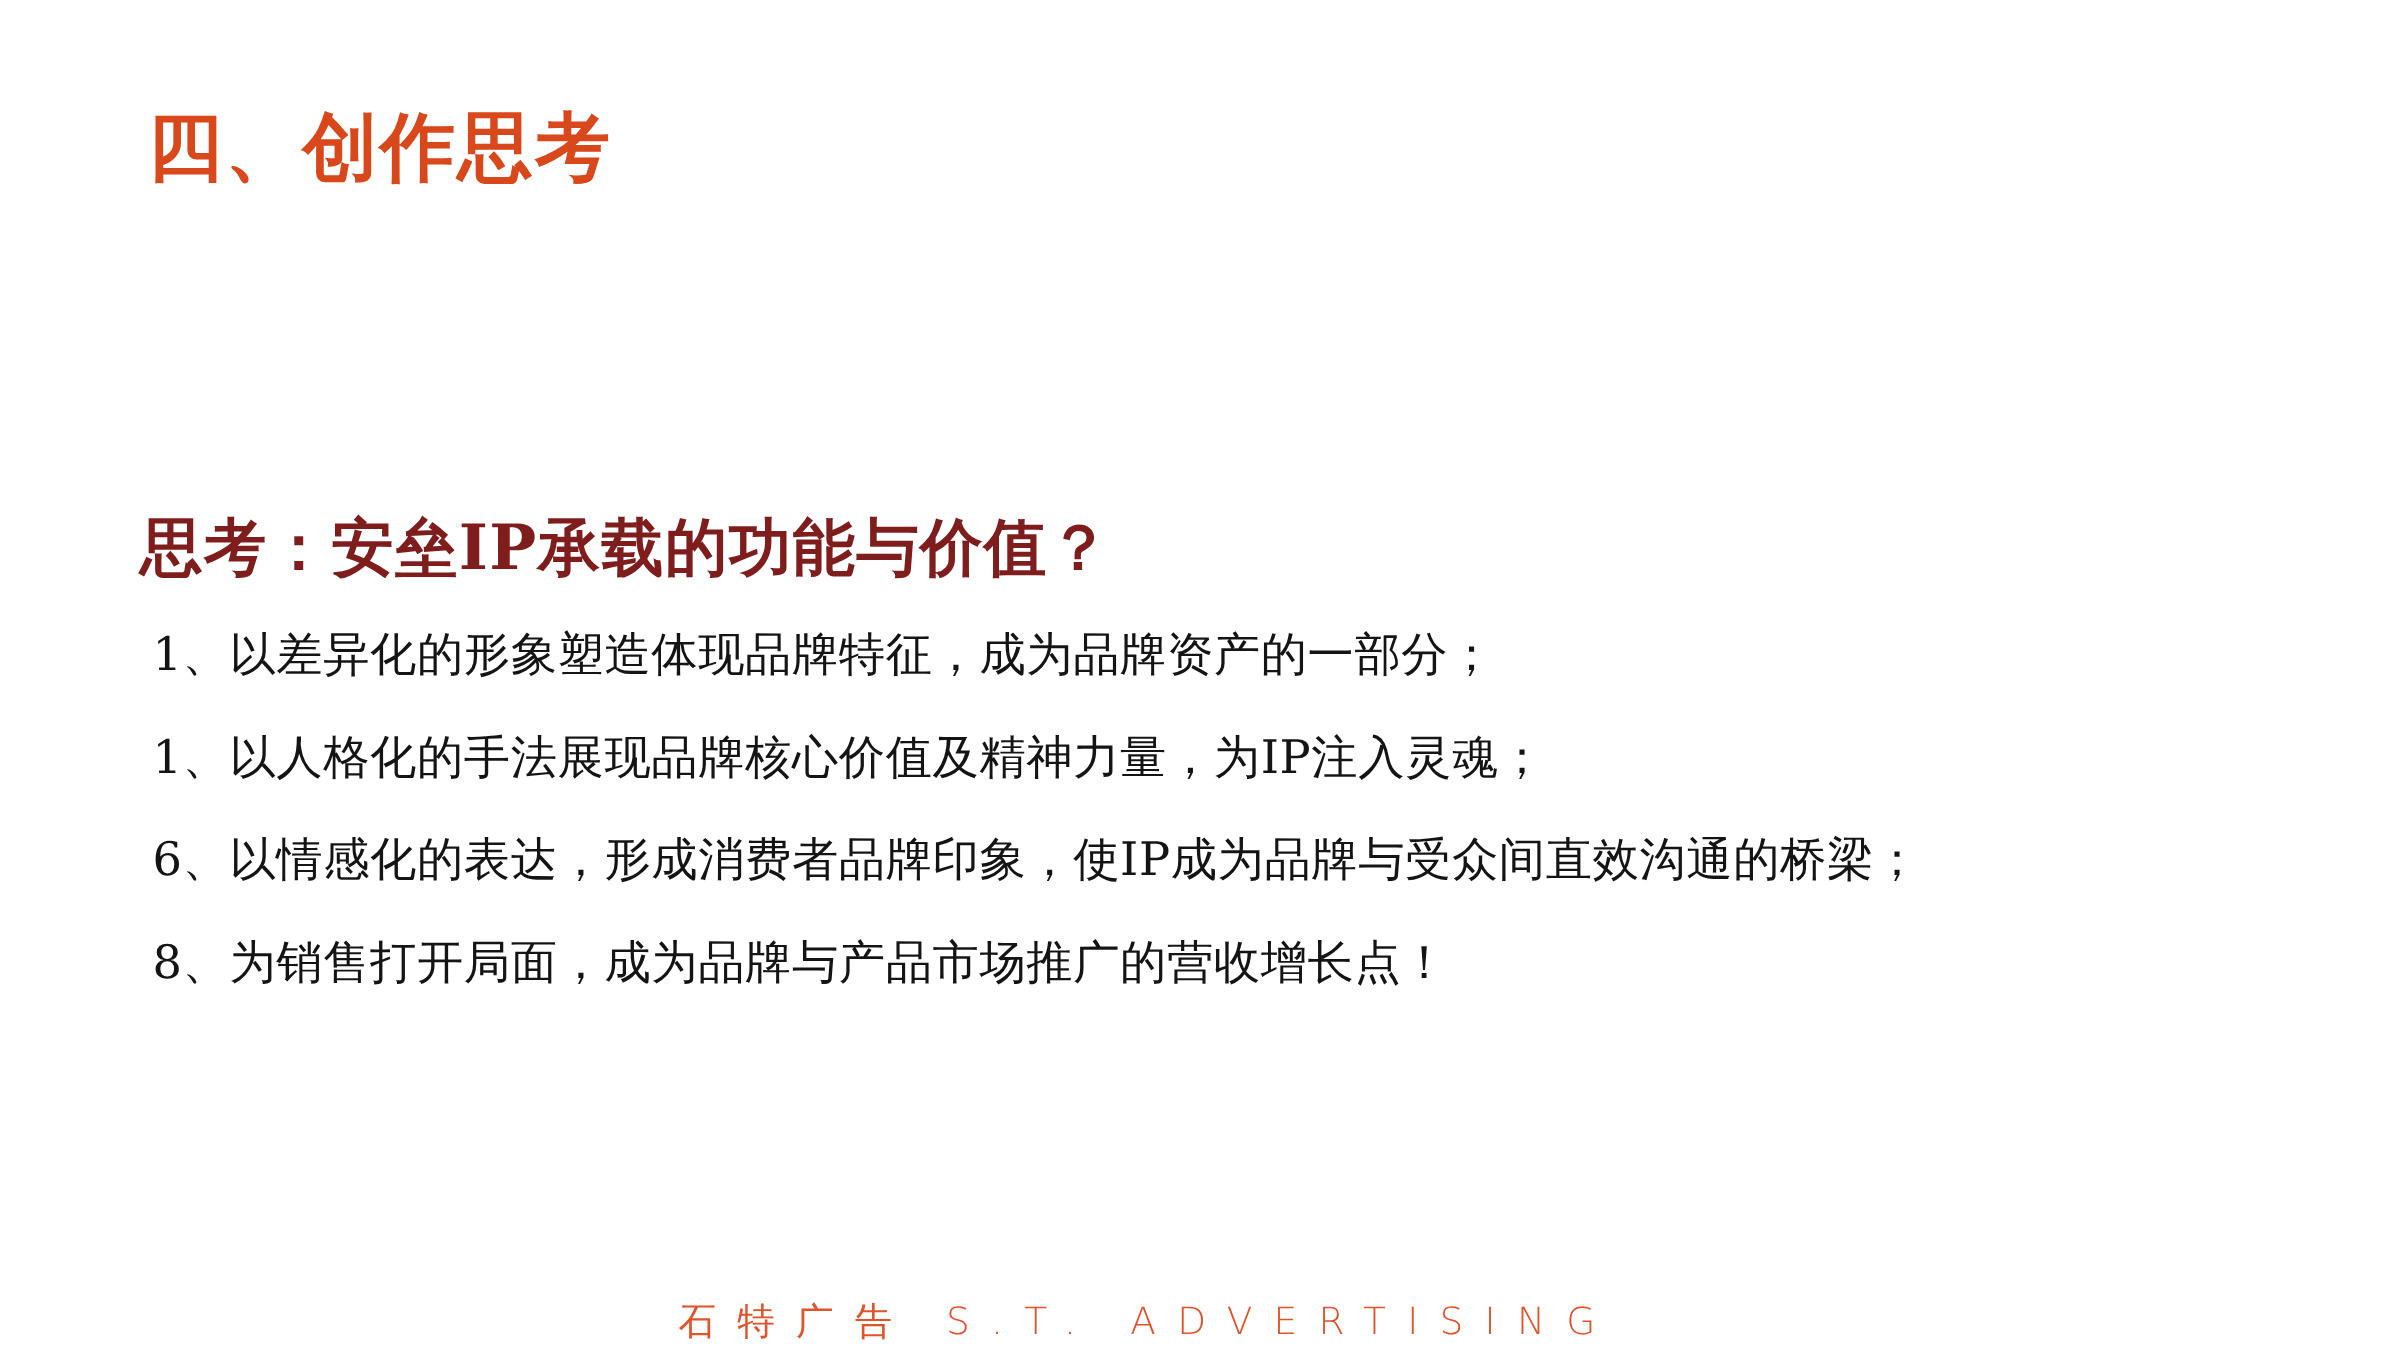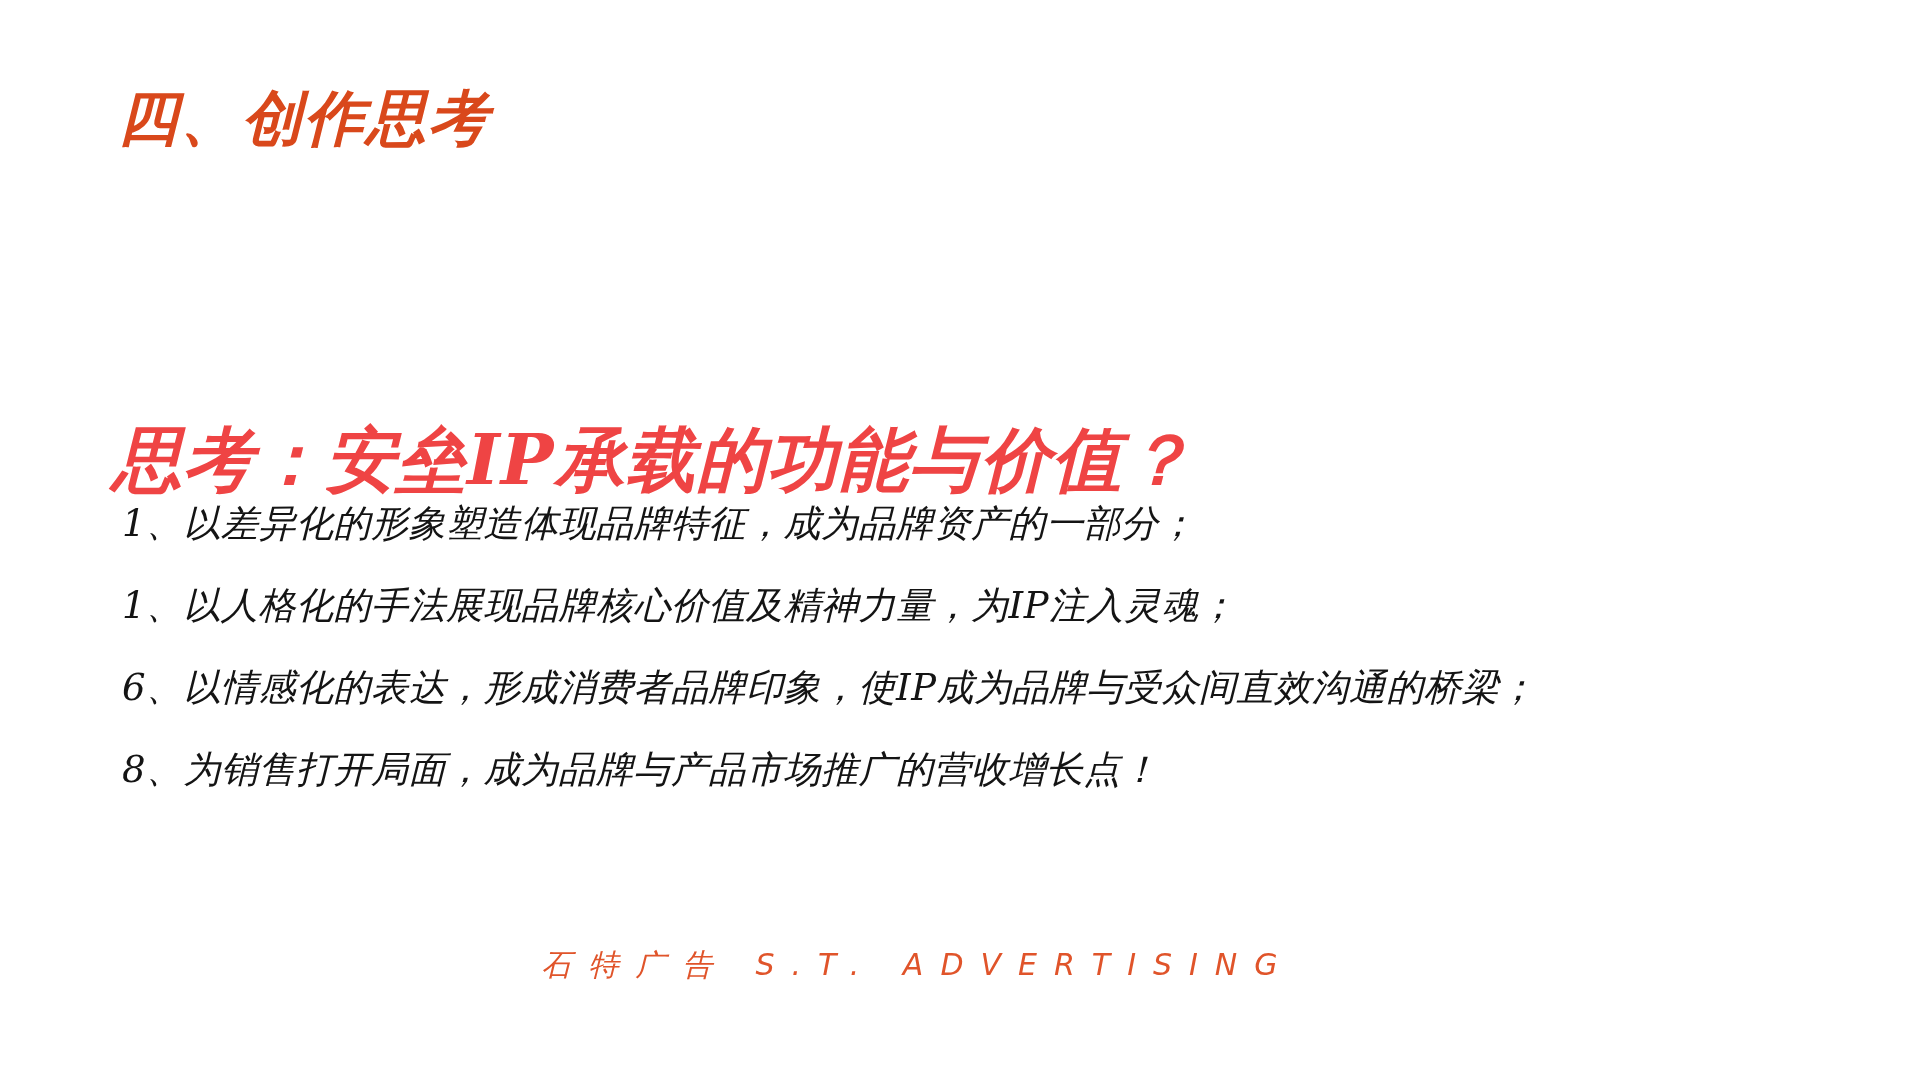--- a/index.html
+++ b/index.html
@@ -11,48 +11,47 @@
   body {
     font-family: "Liberation Serif", "DejaVu Serif", serif;
   }
 
   .slide {
     position: relative;
     width: 1836px;
     height: 1080px;
     background: #ffffff;
     overflow: hidden;
-    font-style: italic;
   }
 
   
   .section-title {
     position: absolute;
     left: 118px;
     top: 84px;
     font-family: "DejaVu Sans", "Liberation Sans", sans-serif;
     font-weight: 700;
     font-size: 60px;
     line-height: 1.15;
     letter-spacing: 2px;
     color: #D9481B;
     white-space: nowrap;
   }
 
   
   .question {
     position: absolute;
     left: 112px;
-    top: 418px;
+    top: 408px;
     font-family: "DejaVu Serif", "Liberation Serif", serif;
     font-weight: 700;
-    font-size: 70px;
+    font-size: 50px;
     line-height: 1.2;
     letter-spacing: 1px;
-    color: #ef4444;
+    color: #7f1d1d;
     white-space: nowrap;
   }
 
   
   .body-list {
     position: absolute;
     left: 110px;
     top: 505px;
     width: 1740px;
     margin: 0;
@@ -68,21 +67,21 @@
     white-space: nowrap;
     margin: 0 0 45px 12px;
     letter-spacing: 0.5px;
   }
 
   
   .footer {
     position: absolute;
     left: 0;
     right: 0;
-    top: 945px;
+    top: 1037px;
     text-align: center;
     white-space: nowrap;
   }
   .footer-cn {
     font-family: "DejaVu Sans", "Liberation Sans", sans-serif;
     font-weight: 300;
     font-size: 30px;
     letter-spacing: 17px;
     color: #E0542A;
   }

